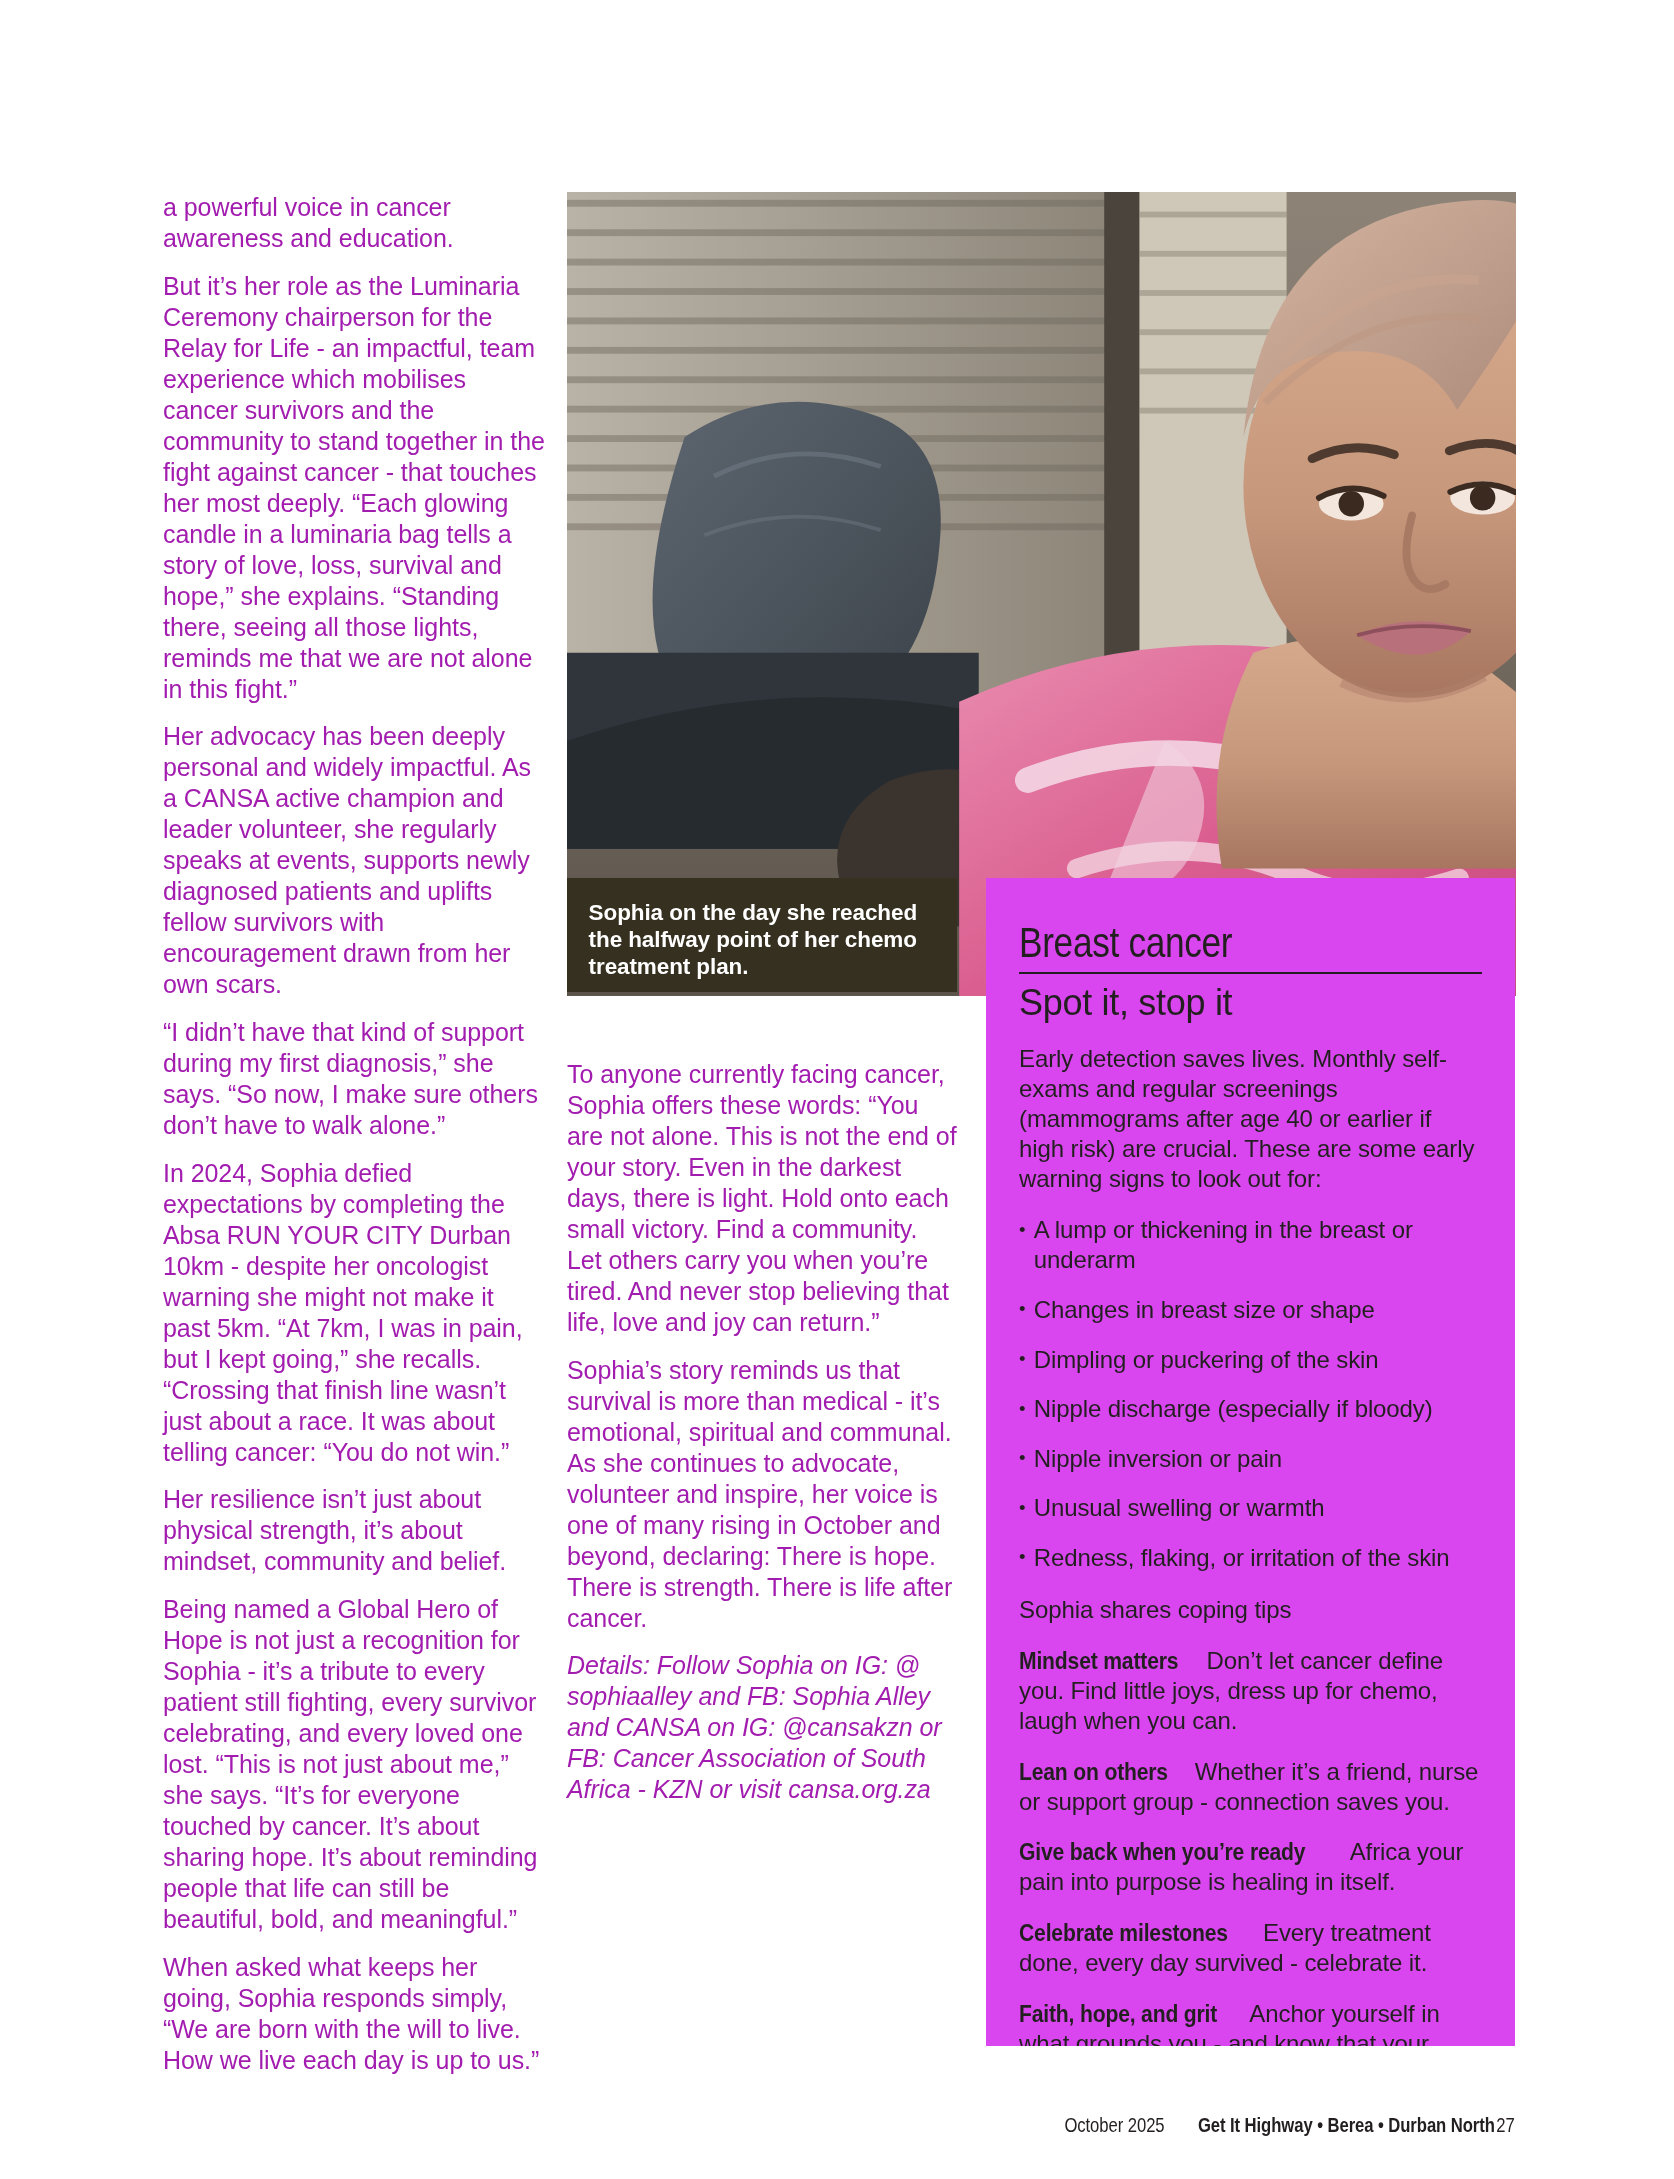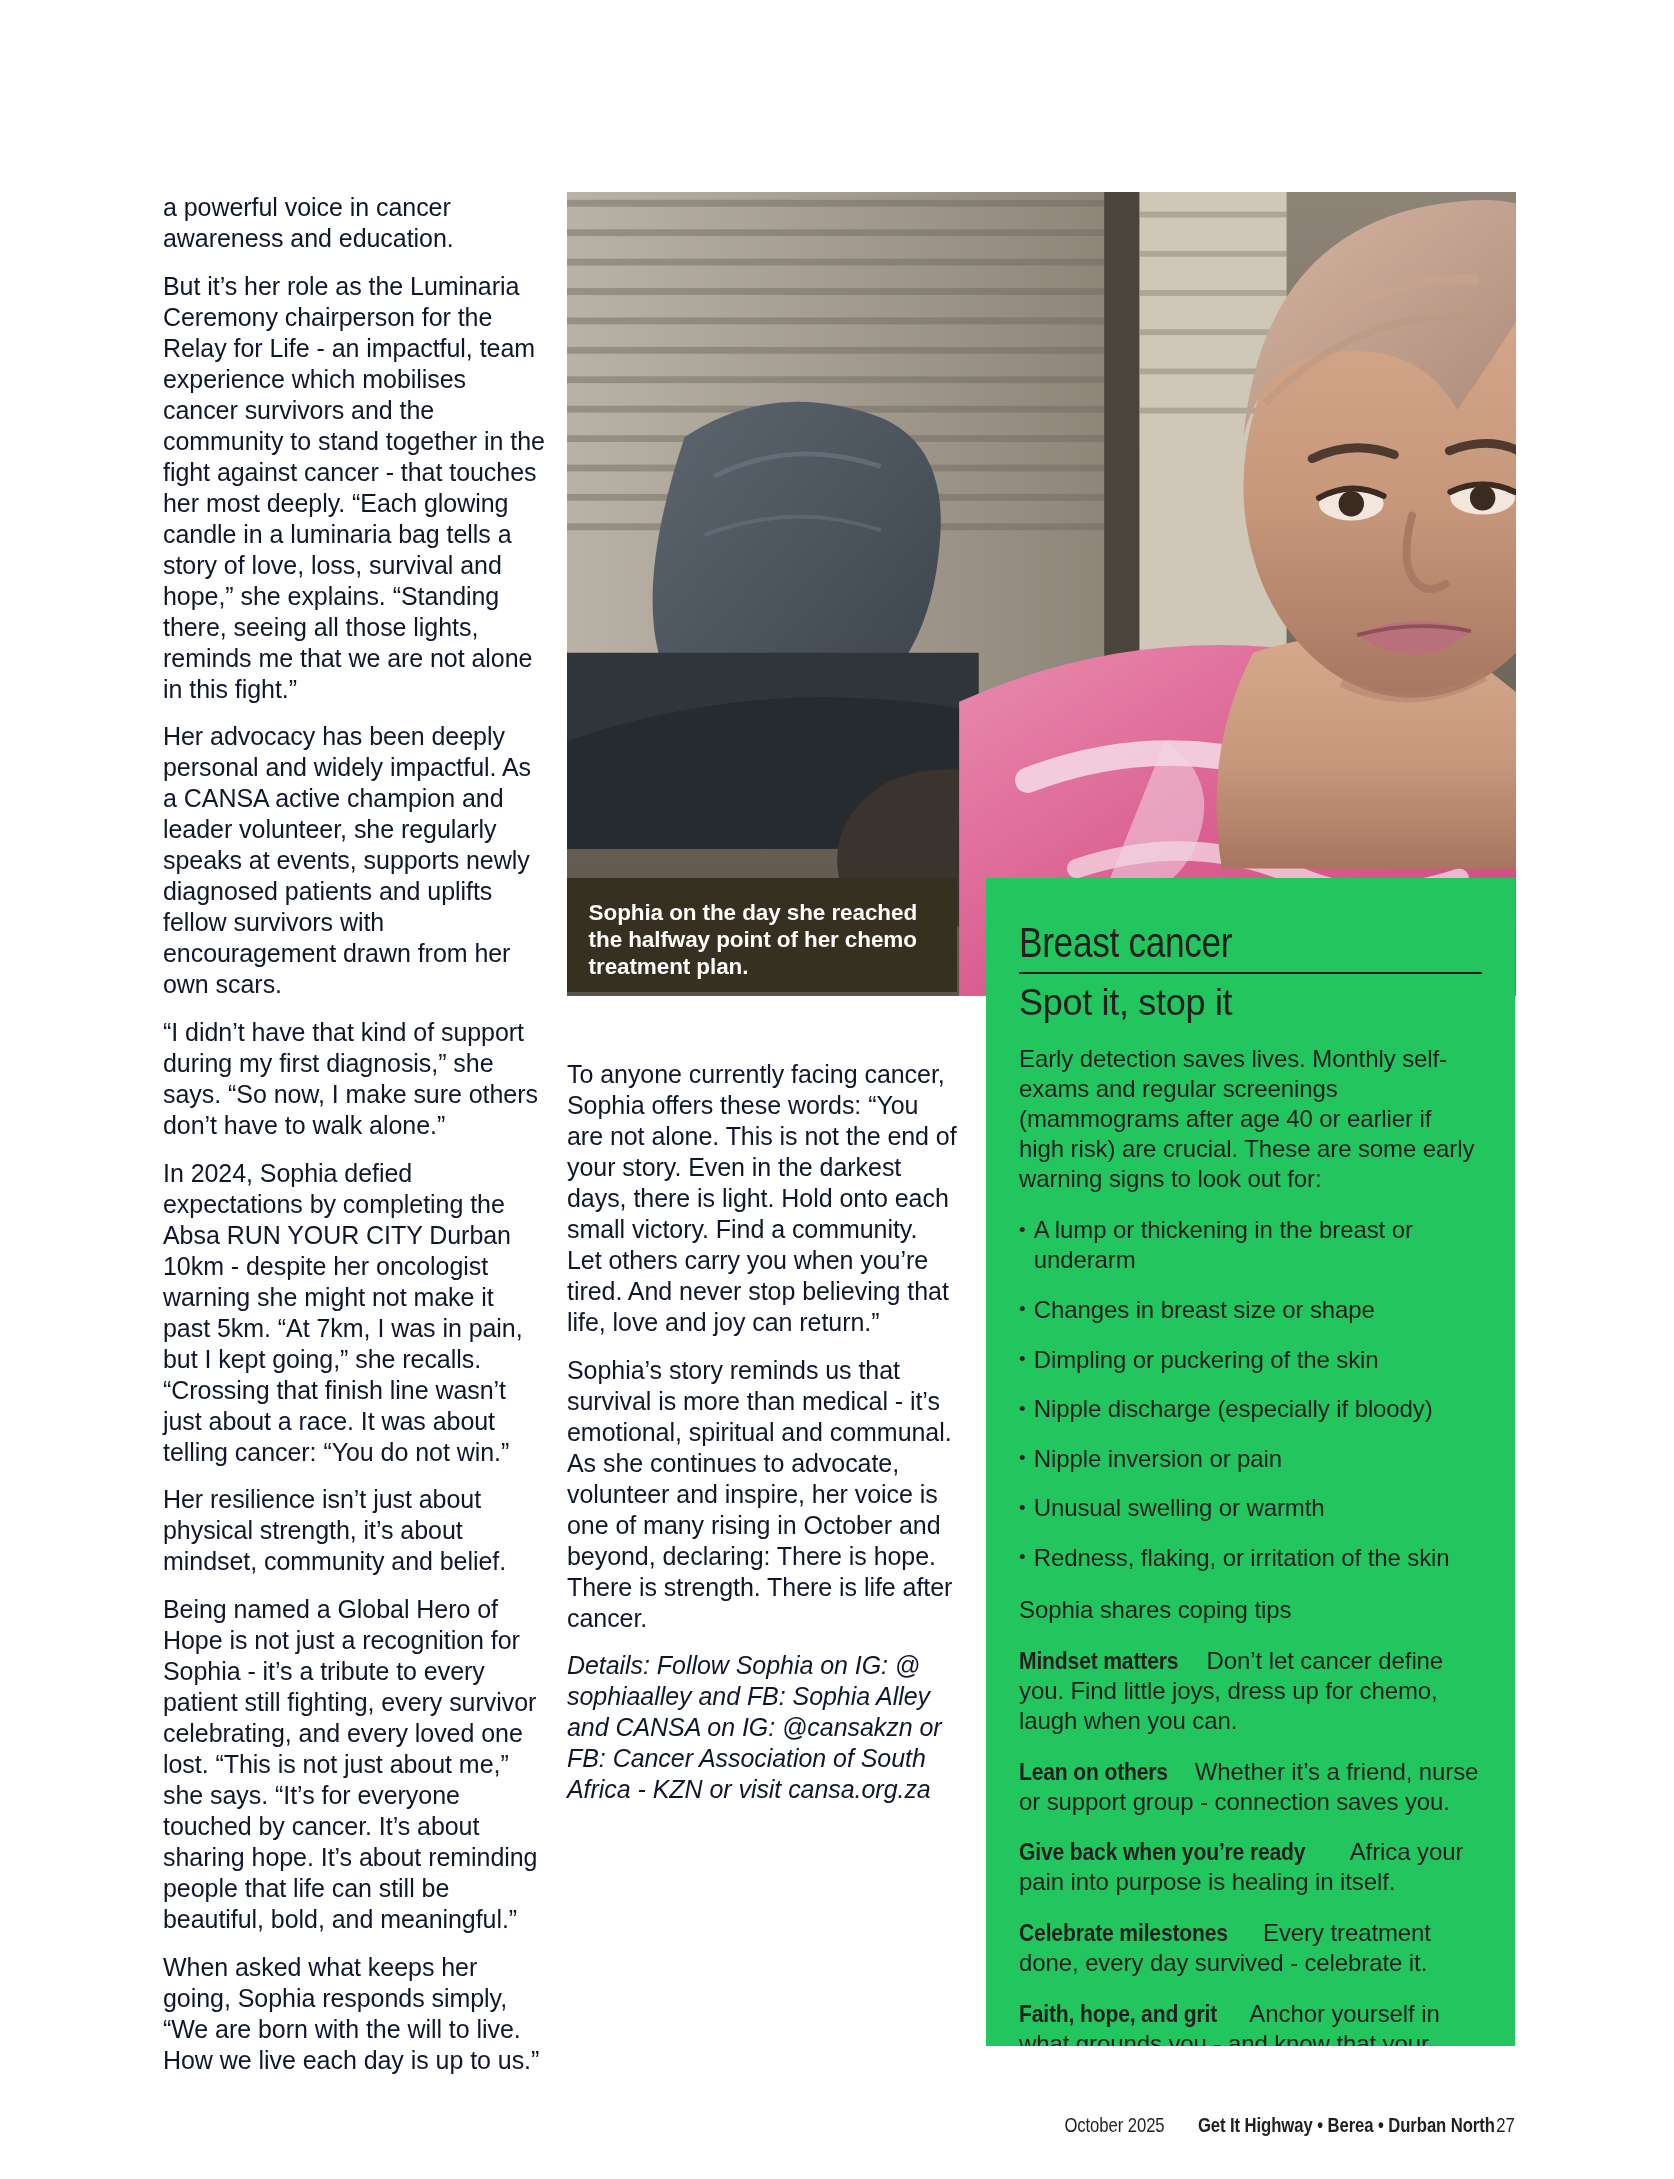--- a/index.html
+++ b/index.html
@@ -34,21 +34,21 @@
     left: 567px;
     top: 1059px;
     width: 390px;
   }
 
   .body-p {
     font-size: 25px;
     line-height: 31px;
     margin: 0 0 16.7px 0;
     letter-spacing: -0.05px;
-    color: #0f172a;
+    color: #a21caf;
   }
   .body-p.italic {
     font-style: italic;
   }
   .body-p:last-child { margin-bottom: 0; }
 
   
   .photo-wrap {
     position: absolute;
     left: 567px;
@@ -82,21 +82,21 @@
     margin: 0;
   }
 
   
   .sidebar {
     position: absolute;
     left: 986px;
     top: 878px;
     width: 529px;
     height: 1168px;
-    background: #22c55e;
+    background: #d946ef;
     box-sizing: border-box;
     padding: 41px 33px 19.6px 33px;
     overflow: hidden;
   }
   .sb-title {
     font-size: 43px;
     line-height: 47px;
     font-weight: normal;
     margin: 0;
     color: #231f20;

